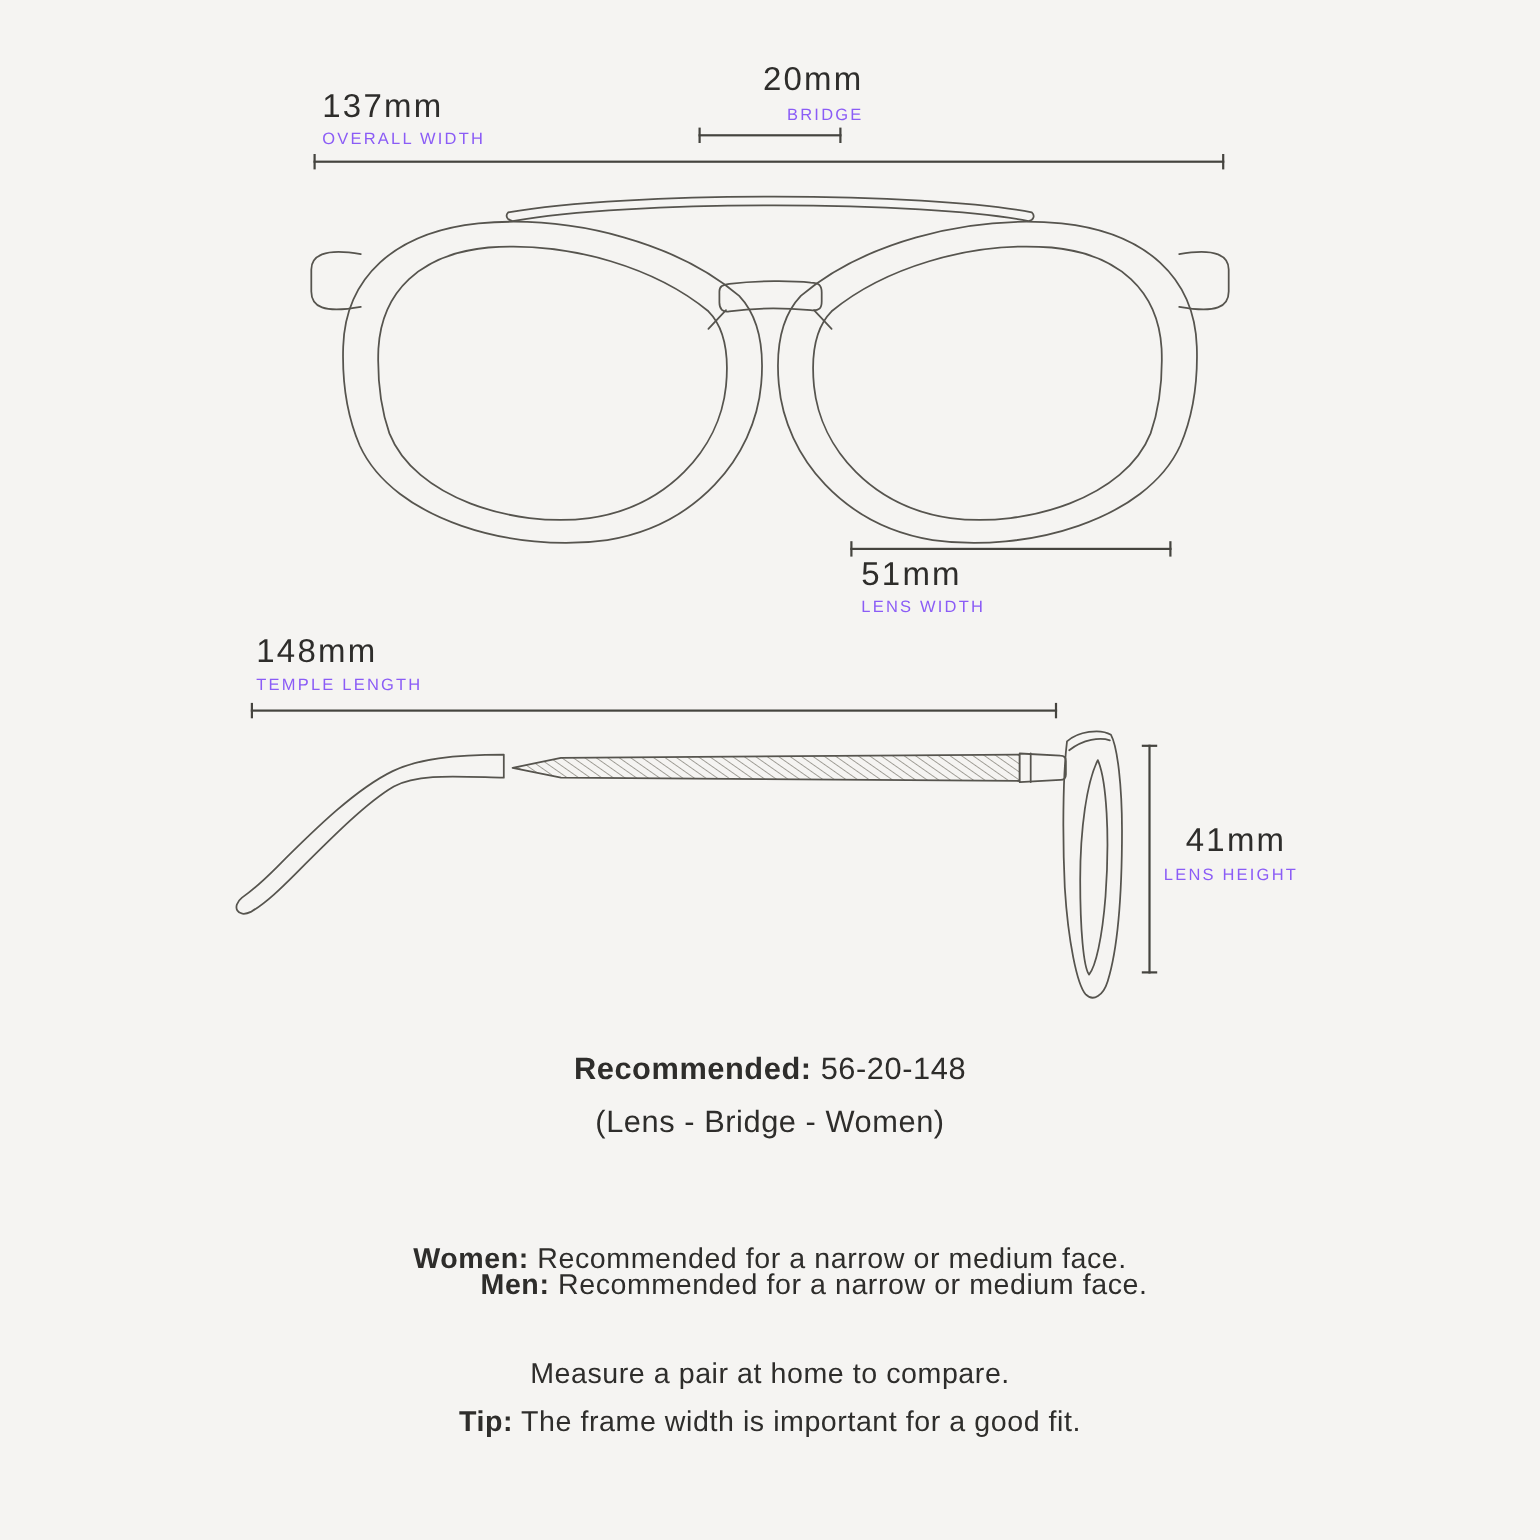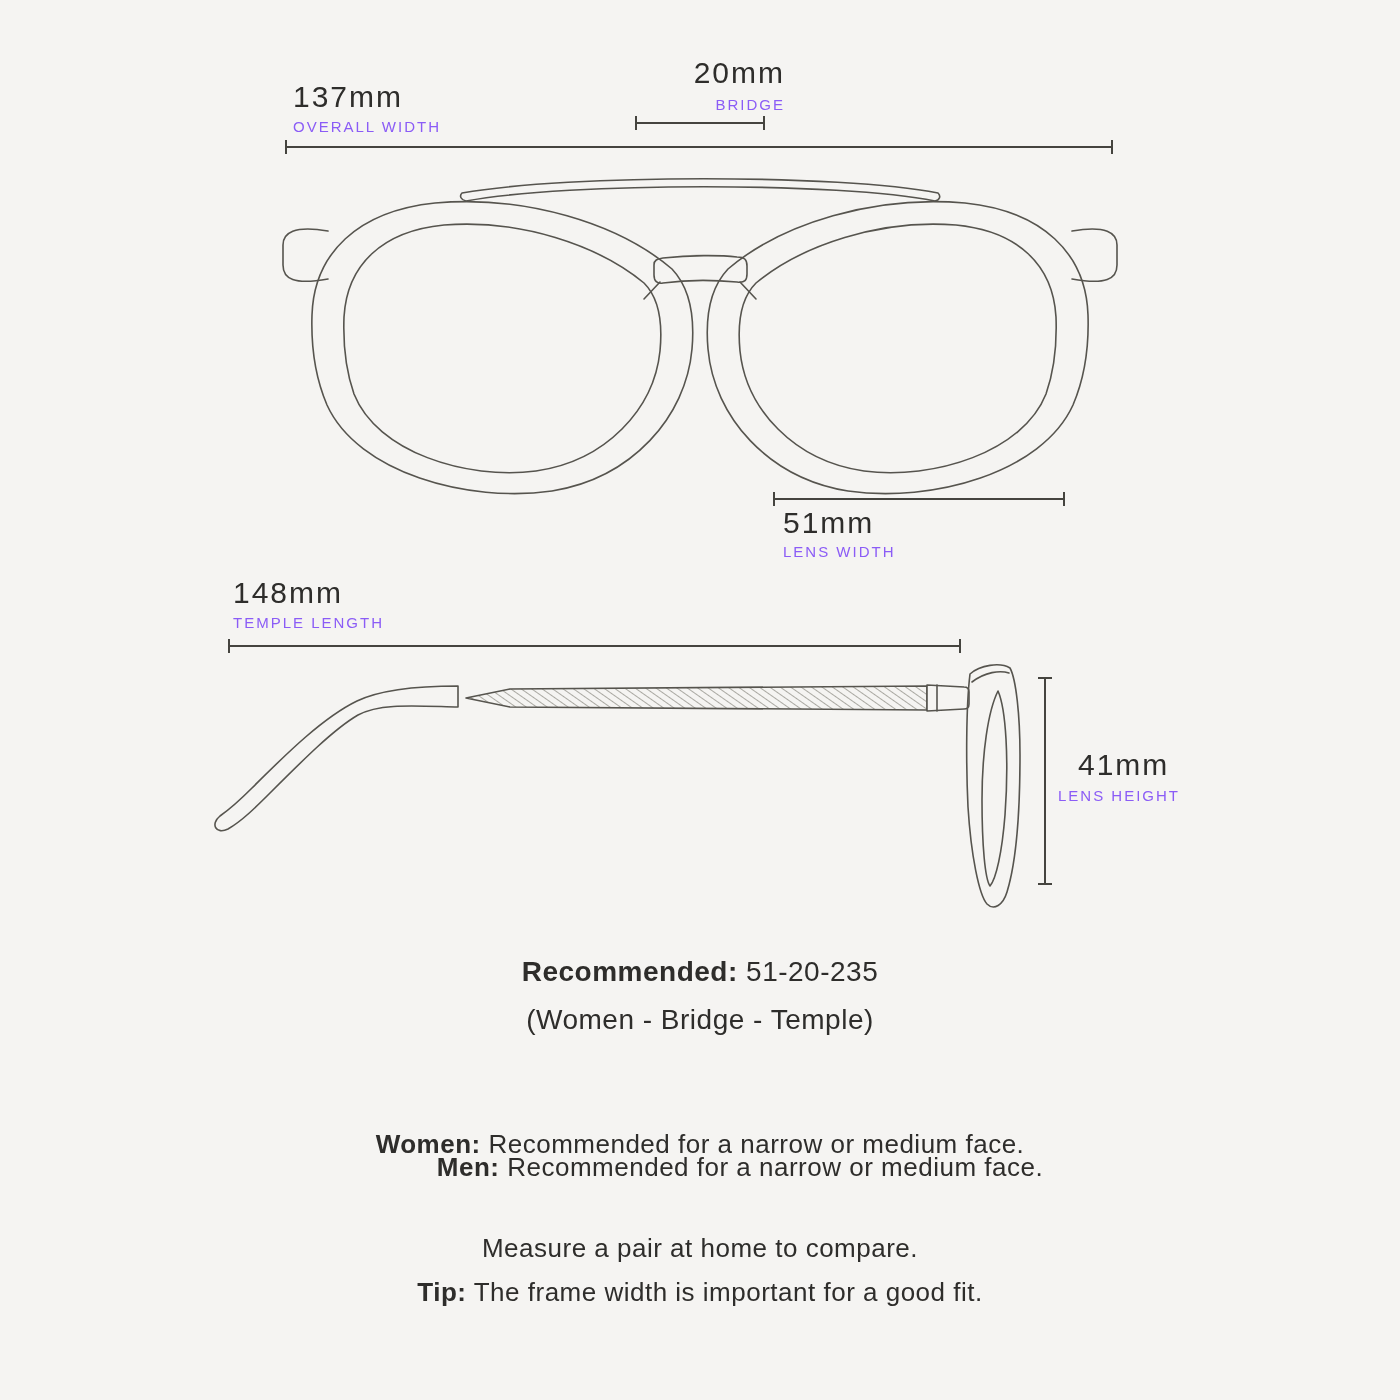--- a/index.html
+++ b/index.html
@@ -103,23 +103,23 @@
   <path d="M 772,27 C 785,17 800,15 809,18"></path>
   <path d="M 798,36 C 806,54 809,105 805,160 C 802,198 796,224 790,231 C 785,224 782,190 782,145 C 782,98 788,56 798,36 Z"></path>
 </svg>
 
 <div class="ruler-v" style="left:1044px;top:677px;height:208px;"></div>
 <div class="mval" style="left:1058px;top:748px;margin-left:20px;">41mm</div>
 <div class="mlabel" style="left:1058px;top:787px;">LENS HEIGHT</div>
 
 <div class="center-line fs28" style="top:956px;">
   <span class="b">Recommended:</span>
-  <span>51-20-235</span>
+  <span>56-20-148</span>
 </div>
-<div class="center-line fs28" style="top:1004px;">(Women - Bridge - Temple)</div>
+<div class="center-line fs28" style="top:1004px;">(Lens - Bridge - Women)</div>
 
 <div class="center-line fs26" style="top:1152px;padding-left:40px;">
   <span class="b">Men:</span>
   <span>Recommended for a narrow or medium face.</span>
 </div>
 <div class="center-line fs26" style="top:1129px;">
   <span class="b">Women:</span>
   <span>Recommended for a narrow or medium face.</span>
 </div>
 

